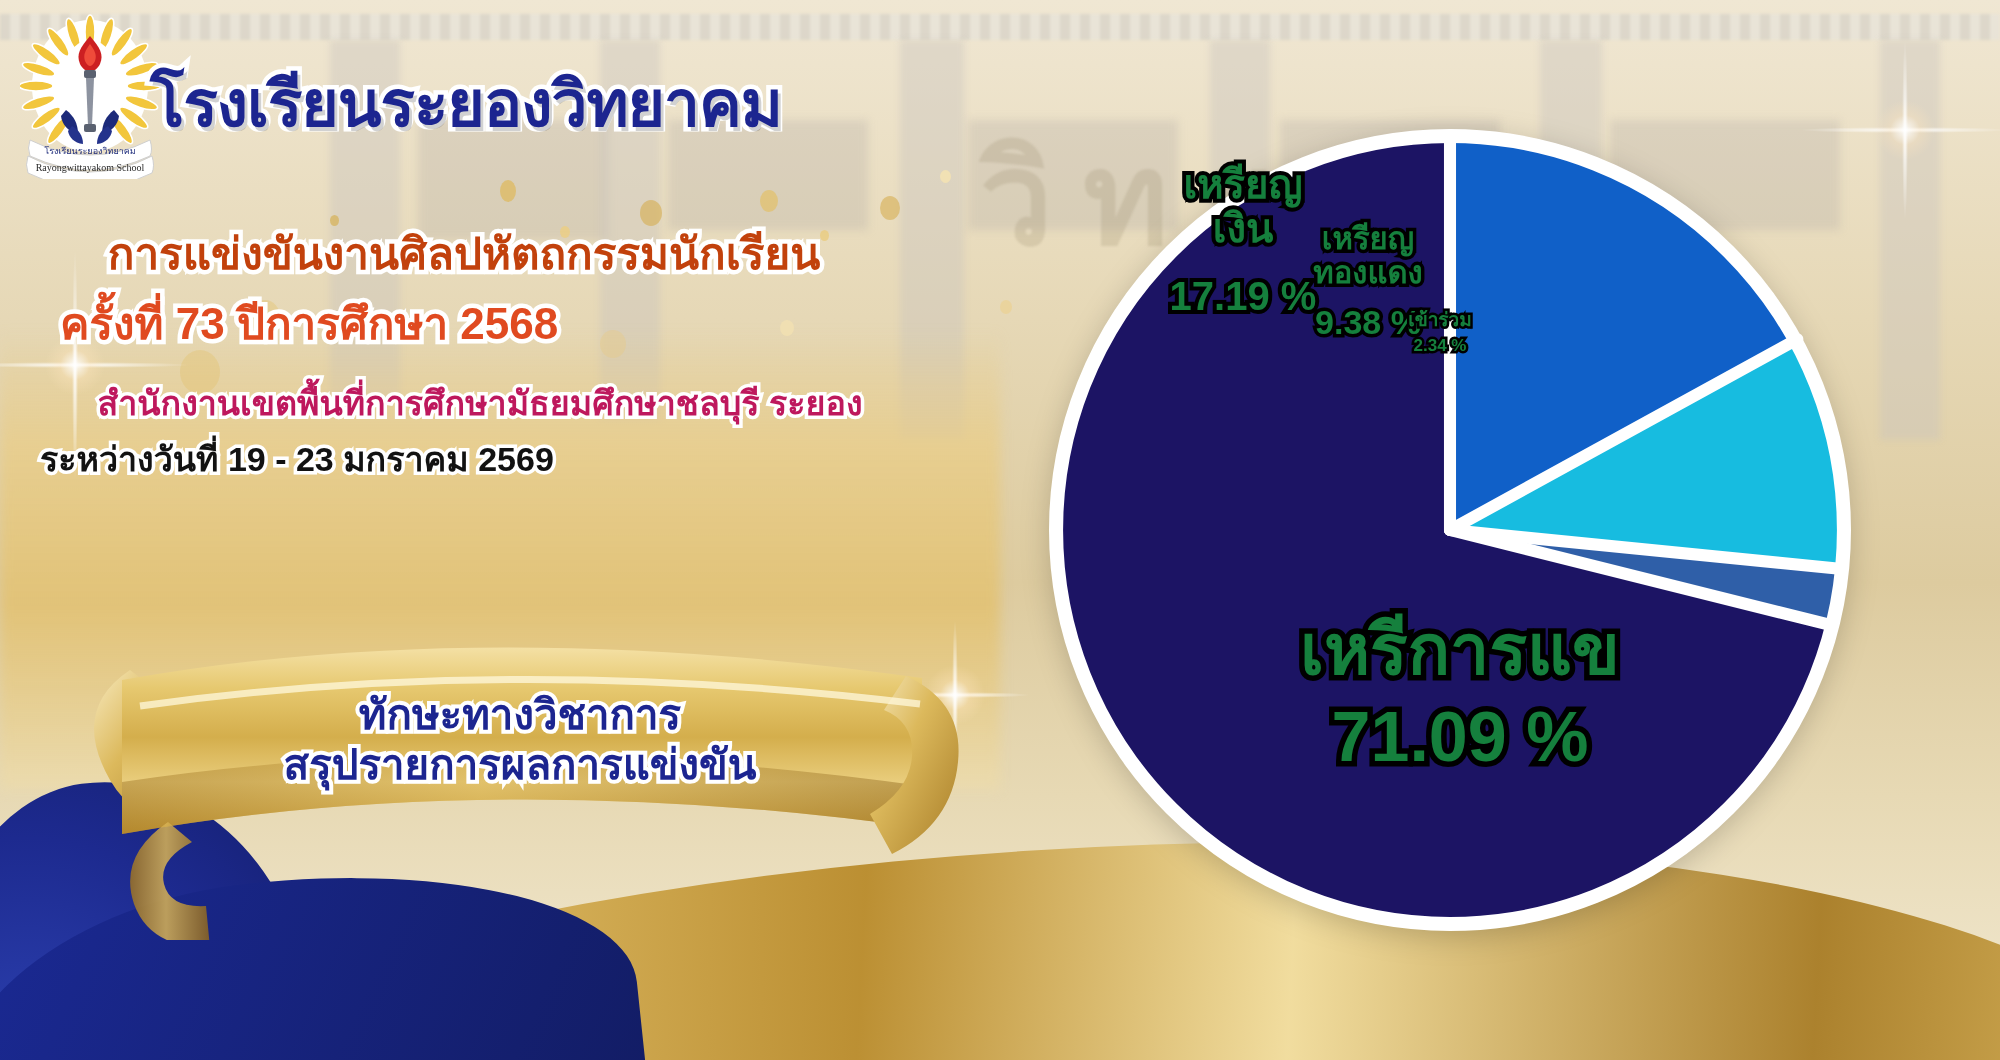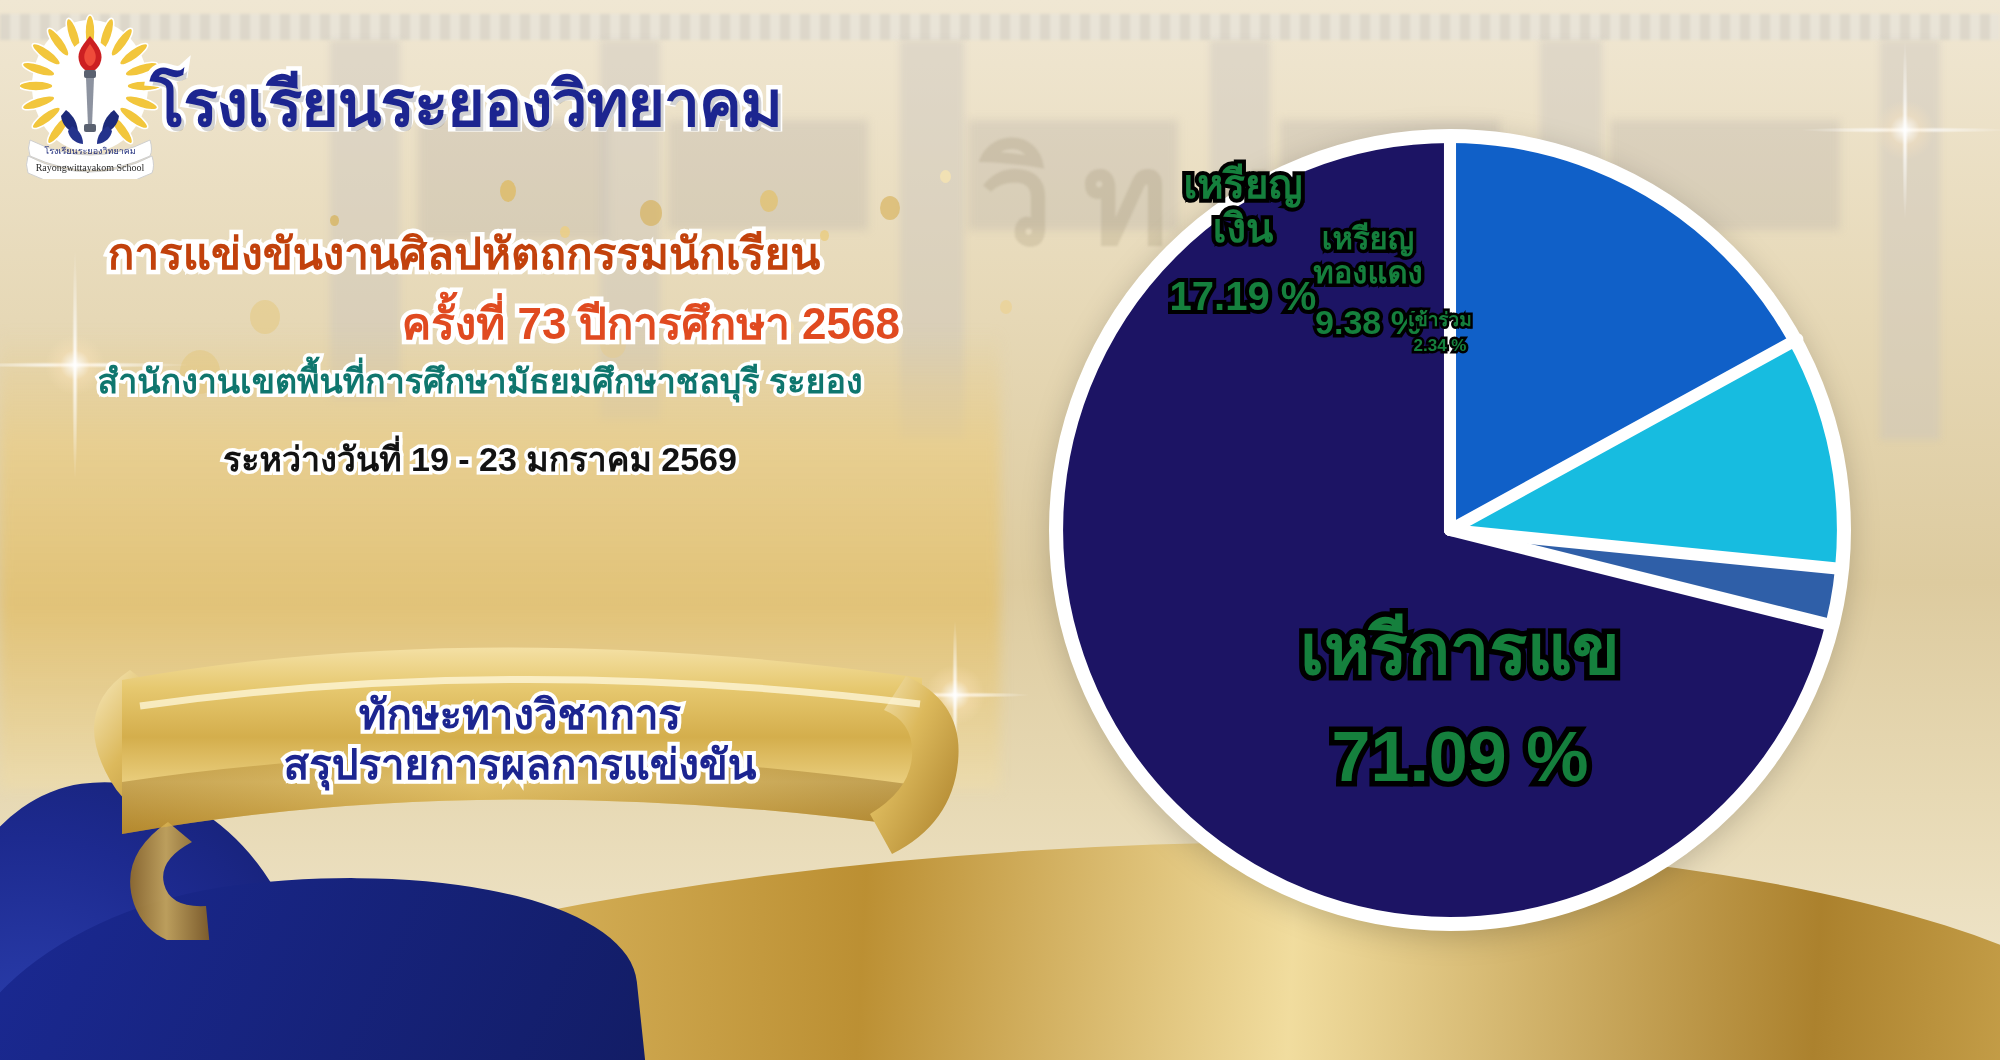--- a/index.html
+++ b/index.html
@@ -95,31 +95,31 @@
     letter-spacing:-1px; white-space:nowrap;
     text-shadow:3px 4px 0 rgba(0,0,0,.18);
   }
 
   .line-red1{
     position:absolute; left:44px; top:218px; width:840px; text-align:center;
     font-size:44px; font-weight:700; color:#c2410c;
     -webkit-text-stroke:9px #fff; paint-order:stroke fill; white-space:nowrap;
   }
   .line-red2{
-    position:absolute; left:60px; top:288px; width:840px; text-align:right;
+    position:absolute; left:60px; top:288px; width:840px; text-align:left;
     font-size:44px; font-weight:700; color:#e04a20;
     -webkit-text-stroke:9px #fff; paint-order:stroke fill; white-space:nowrap;
   }
   .line-blk1{
-    position:absolute; left:40px; top:354px; width:880px; text-align:center;
-    font-size:34px; font-weight:700; color:#0f766e;
+    position:absolute; left:40px; top:376px; width:880px; text-align:center;
+    font-size:34px; font-weight:700; color:#be185d;
     -webkit-text-stroke:7px #fff; paint-order:stroke fill; white-space:nowrap;
   }
   .line-blk2{
-    position:absolute; left:40px; top:432px; width:880px; text-align:center;
+    position:absolute; left:40px; top:432px; width:880px; 
     font-size:34px; font-weight:700; color:#121212;
     -webkit-text-stroke:7px #fff; paint-order:stroke fill; white-space:nowrap;
   }
 
   
   .ribbon-wrap{ position:absolute; left:60px; top:610px; width:920px; height:330px; }
   .ribbon-wrap svg{ width:100%; height:100%; display:block; }
   .ribbon-text{
     position:absolute; left:130px; top:690px; width:780px; text-align:center;
     font-size:42px; font-weight:700; line-height:1.18; color:#1c2590;
@@ -136,21 +136,21 @@
   .lbl-silver{ left:1118px; top:162px; width:250px; font-size:40px; }
   .lbl-silver .pct{ display:block; margin-top:24px; font-size:40px; }
 
   .lbl-bronze{ left:1268px; top:222px; width:200px; font-size:31px; -webkit-text-stroke-width:7px; }
   .lbl-bronze .pct{ display:block; margin-top:14px; font-size:34px; }
 
   .lbl-join{ left:1380px; top:310px; width:120px; font-size:19px; -webkit-text-stroke-width:5px; }
   .lbl-join .pct{ display:block; margin-top:6px; font-size:17px; }
 
   .lbl-gold{ left:1190px; top:612px; width:540px; font-size:70px; -webkit-text-stroke-width:11px; }
-  .lbl-gold .pct{ display:block; margin-top:30px; font-size:70px;text-align:center; }
+  .lbl-gold .pct{ display:block; margin-top:10px; font-size:70px;text-align:center; }
 </style>
 </head>
 <body>
 
 <div id="poster">
 
   <div class="bg-photo">
     <div class="roofline"></div>
     <div class="bld" style="left:330px;  top:40px;  width:70px;  height:360px;"></div>
     <div class="bld2" style="left:418px;  top:120px; width:190px; height:120px;"></div>

